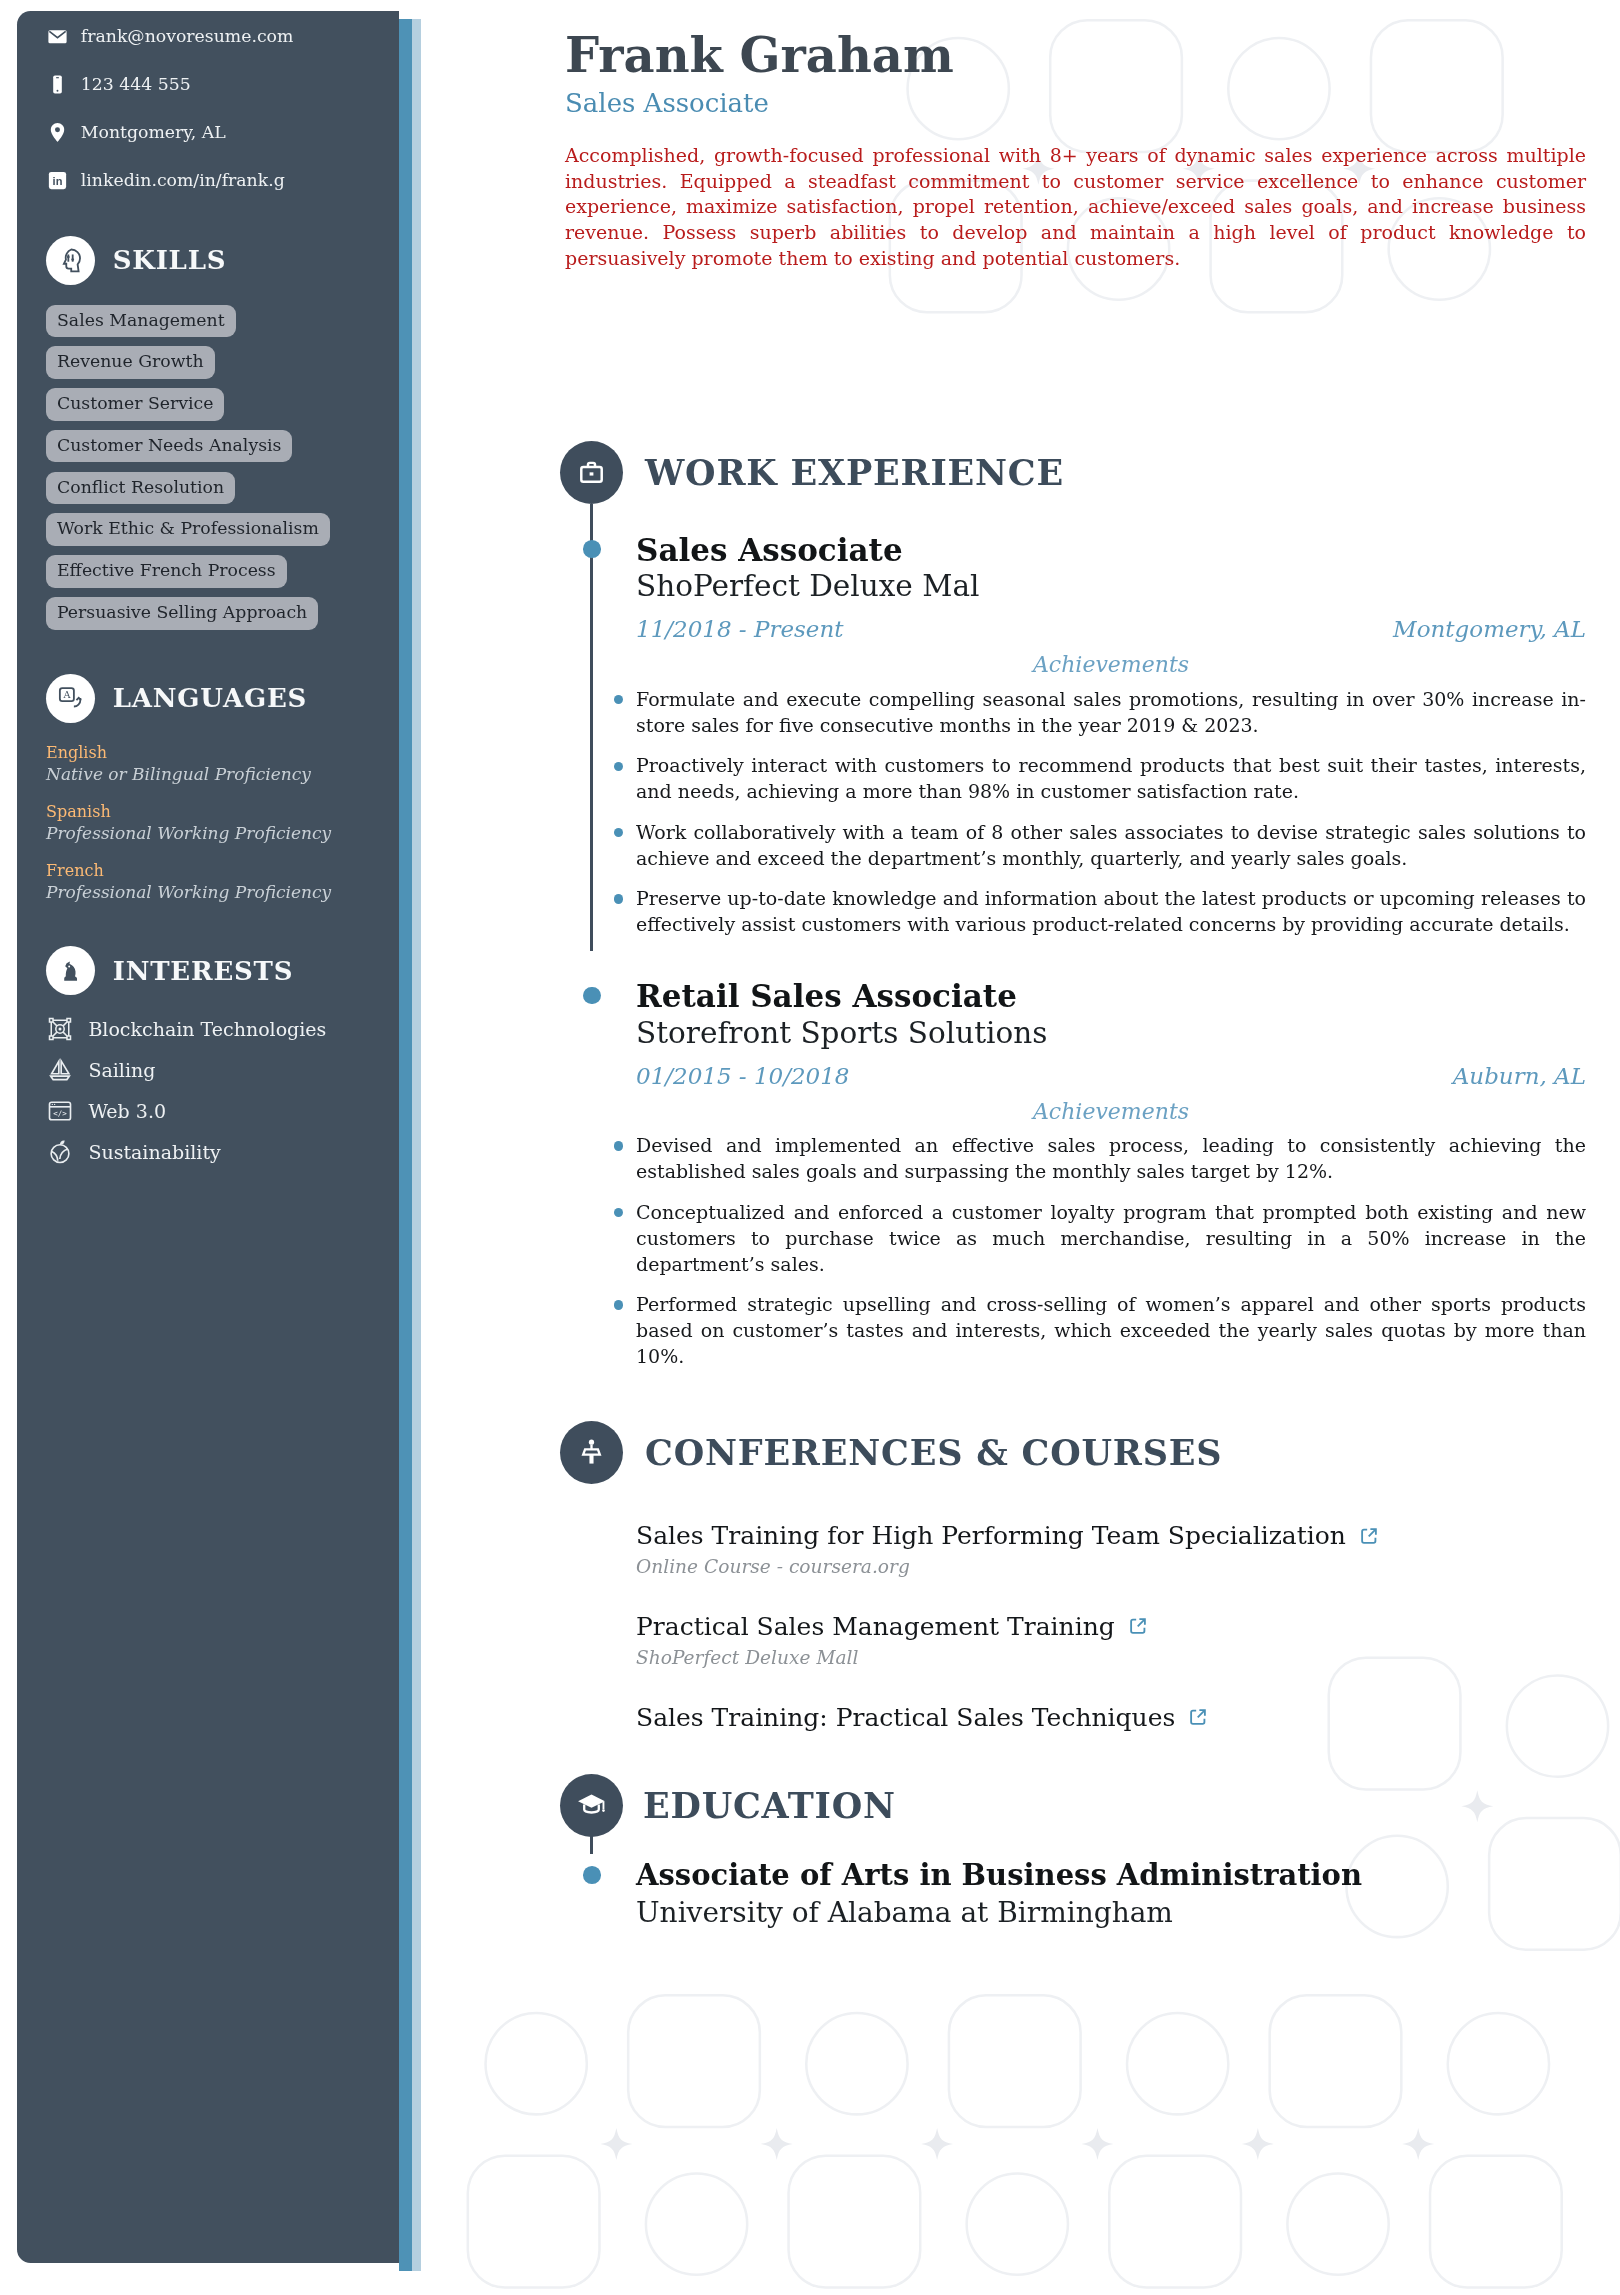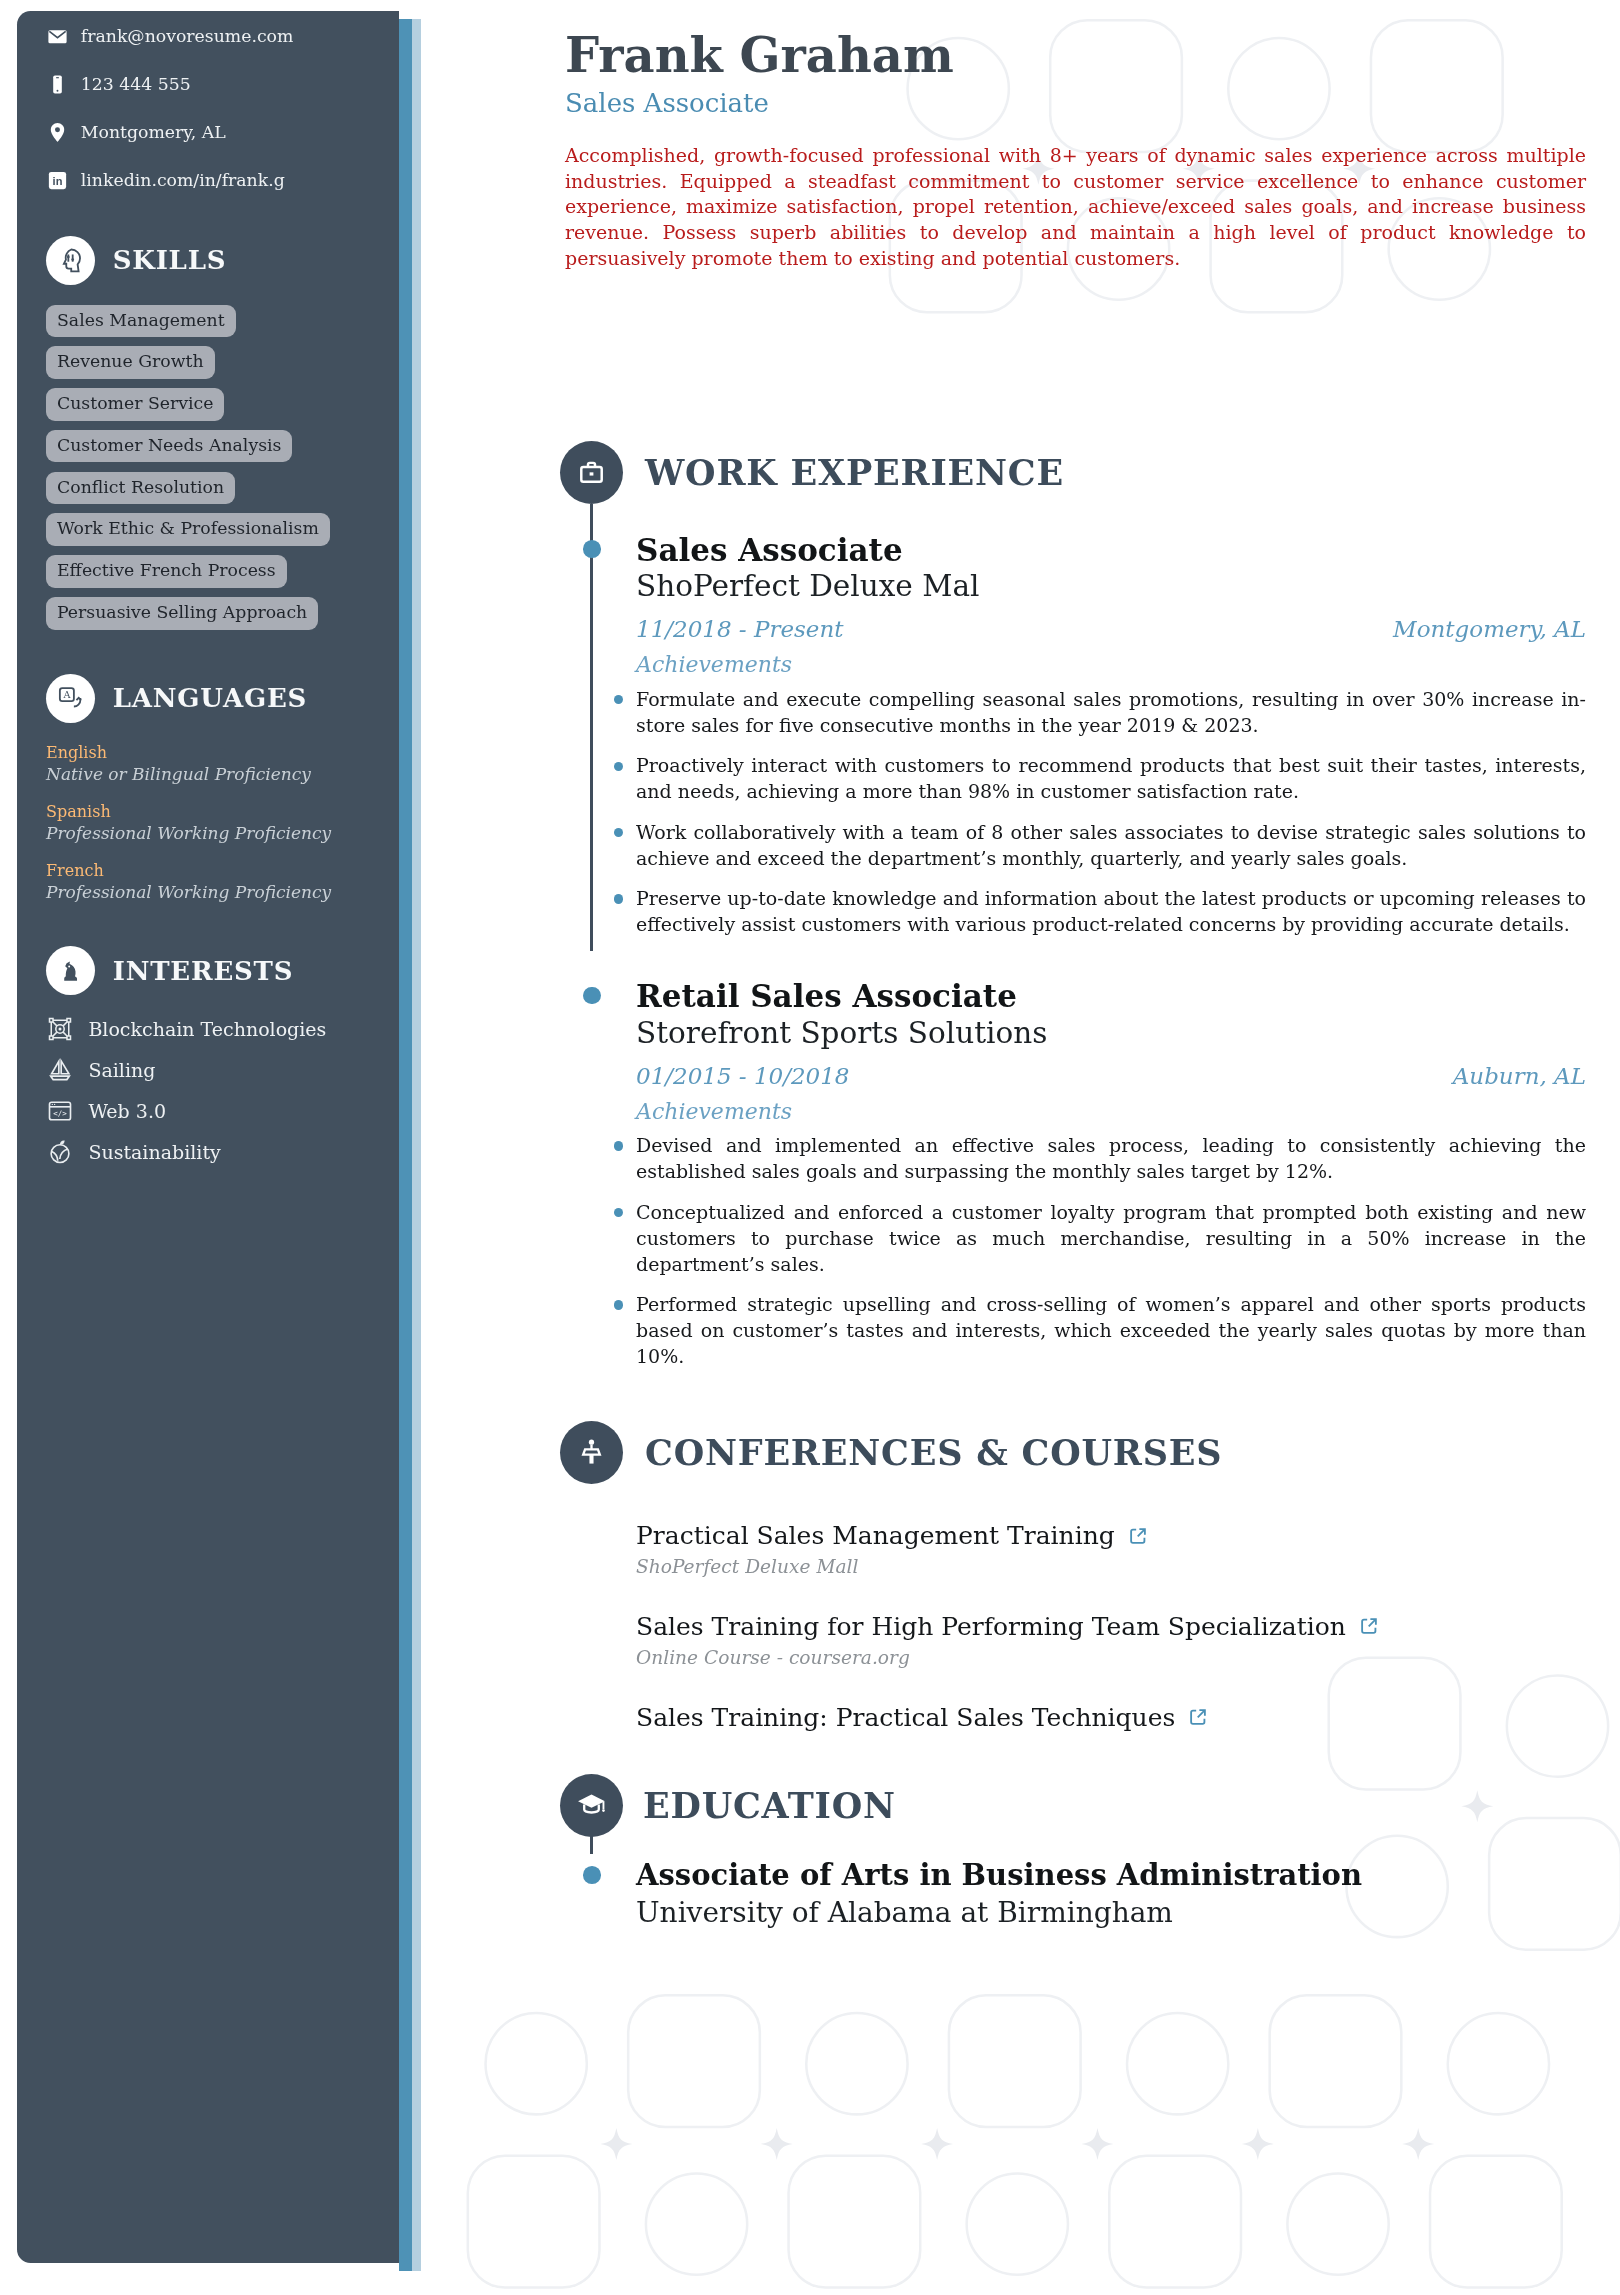--- a/index.html
+++ b/index.html
@@ -38,21 +38,21 @@
   .sec-head .lbl{font-size:35px;font-weight:bold;color:#3d4c5b;letter-spacing:0.8px;}
   #work-head{margin-top:169px;}
   .jobs{margin-top:29px;}
   .job{position:relative;padding-left:76px;}
   .job + .job{margin-top:42px;}
   .job.lined::before{content:"";position:absolute;left:30px;top:-29px;bottom:-13.5px;width:2.5px;background:#3f4d5c;}
   .job::after{content:"";position:absolute;left:23px;top:7.6px;width:17.7px;height:17.7px;border-radius:50%;background:#4a90b6;}
   .jt{font-size:31px;font-weight:bold;color:#121517;line-height:1.12;}
   .jc{font-size:29.5px;color:#1c2125;line-height:1.2;margin-top:1.7px;}
   .jmeta{display:flex;justify-content:space-between;font-size:23px;font-style:italic;color:#5d99bd;margin-top:11.8px;}
-  .jach{font-size:22px;font-style:italic;color:#6ba1c3;margin-top:10px;}
+  .jach{font-size:22px;font-style:italic;color:#6ba1c3;margin-top:10px;text-align:center;}
   .bullets{list-style:none;margin:8.4px 0 0 -28px;padding:0;}
   .bullets li{position:relative;padding-left:28px;font-size:19px;line-height:1.37;text-align:justify;
               margin-bottom:14.4px;color:#17191c;}
   .bullets li::before{content:"";position:absolute;left:5.9px;top:9.3px;width:9.3px;height:9.3px;
                       border-radius:50%;background:#4a90b6;}
   #courses-head{margin-top:52px;}
   .courses{margin-top:37px;padding-left:76px;}
   .course{margin-bottom:35px;}
   .course .ct{font-size:25px;color:#14171a;display:flex;align-items:center;gap:11.8px;}
   .course .cs{font-size:18.6px;font-style:italic;color:#8c9196;margin-top:5.9px;}
@@ -334,43 +334,43 @@
           <path d="M7.6 9.8 h8.8 l1.3 3.6 H6.3 Z"></path>
           <rect x="10.6" y="13.4" width="2.8" height="6.2" fill="#ffffff" stroke="none"></rect>
         </svg>
       </span>
       <span class="lbl">CONFERENCES &amp; COURSES</span>
     </div>
 
     <div class="courses">
       <div class="course">
         <div class="ct">
+          <span>Sales Training for High Performing Team Specialization</span>
+          <span class="ext">
+            <svg viewBox="0 0 24 24" width="22" height="22" fill="none" stroke="#4a90b6" stroke-width="2">
+              <path d="M10 5 H6.5 A2 2 0 0 0 4.5 7 V17.5 A2 2 0 0 0 6.5 19.5 H17 A2 2 0 0 0 19 17.5 V14"></path>
+              <polyline points="13.5 4.5 19.5 4.5 19.5 10.5"></polyline>
+                <line x1="19.2" y1="4.8" x2="11.7" y2="12.3"></line>
+            </svg>
+          </span>
+        </div>
+        <div class="cs">Online Course - coursera.org</div>
+      </div>
+      <div class="course">
+        <div class="ct">
           <span>Practical Sales Management Training</span>
           <span class="ext">
             <svg viewBox="0 0 24 24" width="22" height="22" fill="none" stroke="#4a90b6" stroke-width="2">
               <path d="M10 5 H6.5 A2 2 0 0 0 4.5 7 V17.5 A2 2 0 0 0 6.5 19.5 H17 A2 2 0 0 0 19 17.5 V14"></path>
               <polyline points="13.5 4.5 19.5 4.5 19.5 10.5"></polyline>
                 <line x1="19.2" y1="4.8" x2="11.7" y2="12.3"></line>
             </svg>
           </span>
         </div>
         <div class="cs">ShoPerfect Deluxe Mall</div>
-      </div>
-      <div class="course">
-        <div class="ct">
-          <span>Sales Training for High Performing Team Specialization</span>
-          <span class="ext">
-            <svg viewBox="0 0 24 24" width="22" height="22" fill="none" stroke="#4a90b6" stroke-width="2">
-              <path d="M10 5 H6.5 A2 2 0 0 0 4.5 7 V17.5 A2 2 0 0 0 6.5 19.5 H17 A2 2 0 0 0 19 17.5 V14"></path>
-              <polyline points="13.5 4.5 19.5 4.5 19.5 10.5"></polyline>
-                <line x1="19.2" y1="4.8" x2="11.7" y2="12.3"></line>
-            </svg>
-          </span>
-        </div>
-        <div class="cs">Online Course - coursera.org</div>
       </div>
       <div class="course">
         <div class="ct">
           <span>Sales Training: Practical Sales Techniques</span>
           <span class="ext">
             <svg viewBox="0 0 24 24" width="22" height="22" fill="none" stroke="#4a90b6" stroke-width="2">
               <path d="M10 5 H6.5 A2 2 0 0 0 4.5 7 V17.5 A2 2 0 0 0 6.5 19.5 H17 A2 2 0 0 0 19 17.5 V14"></path>
               <polyline points="13.5 4.5 19.5 4.5 19.5 10.5"></polyline>
                 <line x1="19.2" y1="4.8" x2="11.7" y2="12.3"></line>
             </svg>

